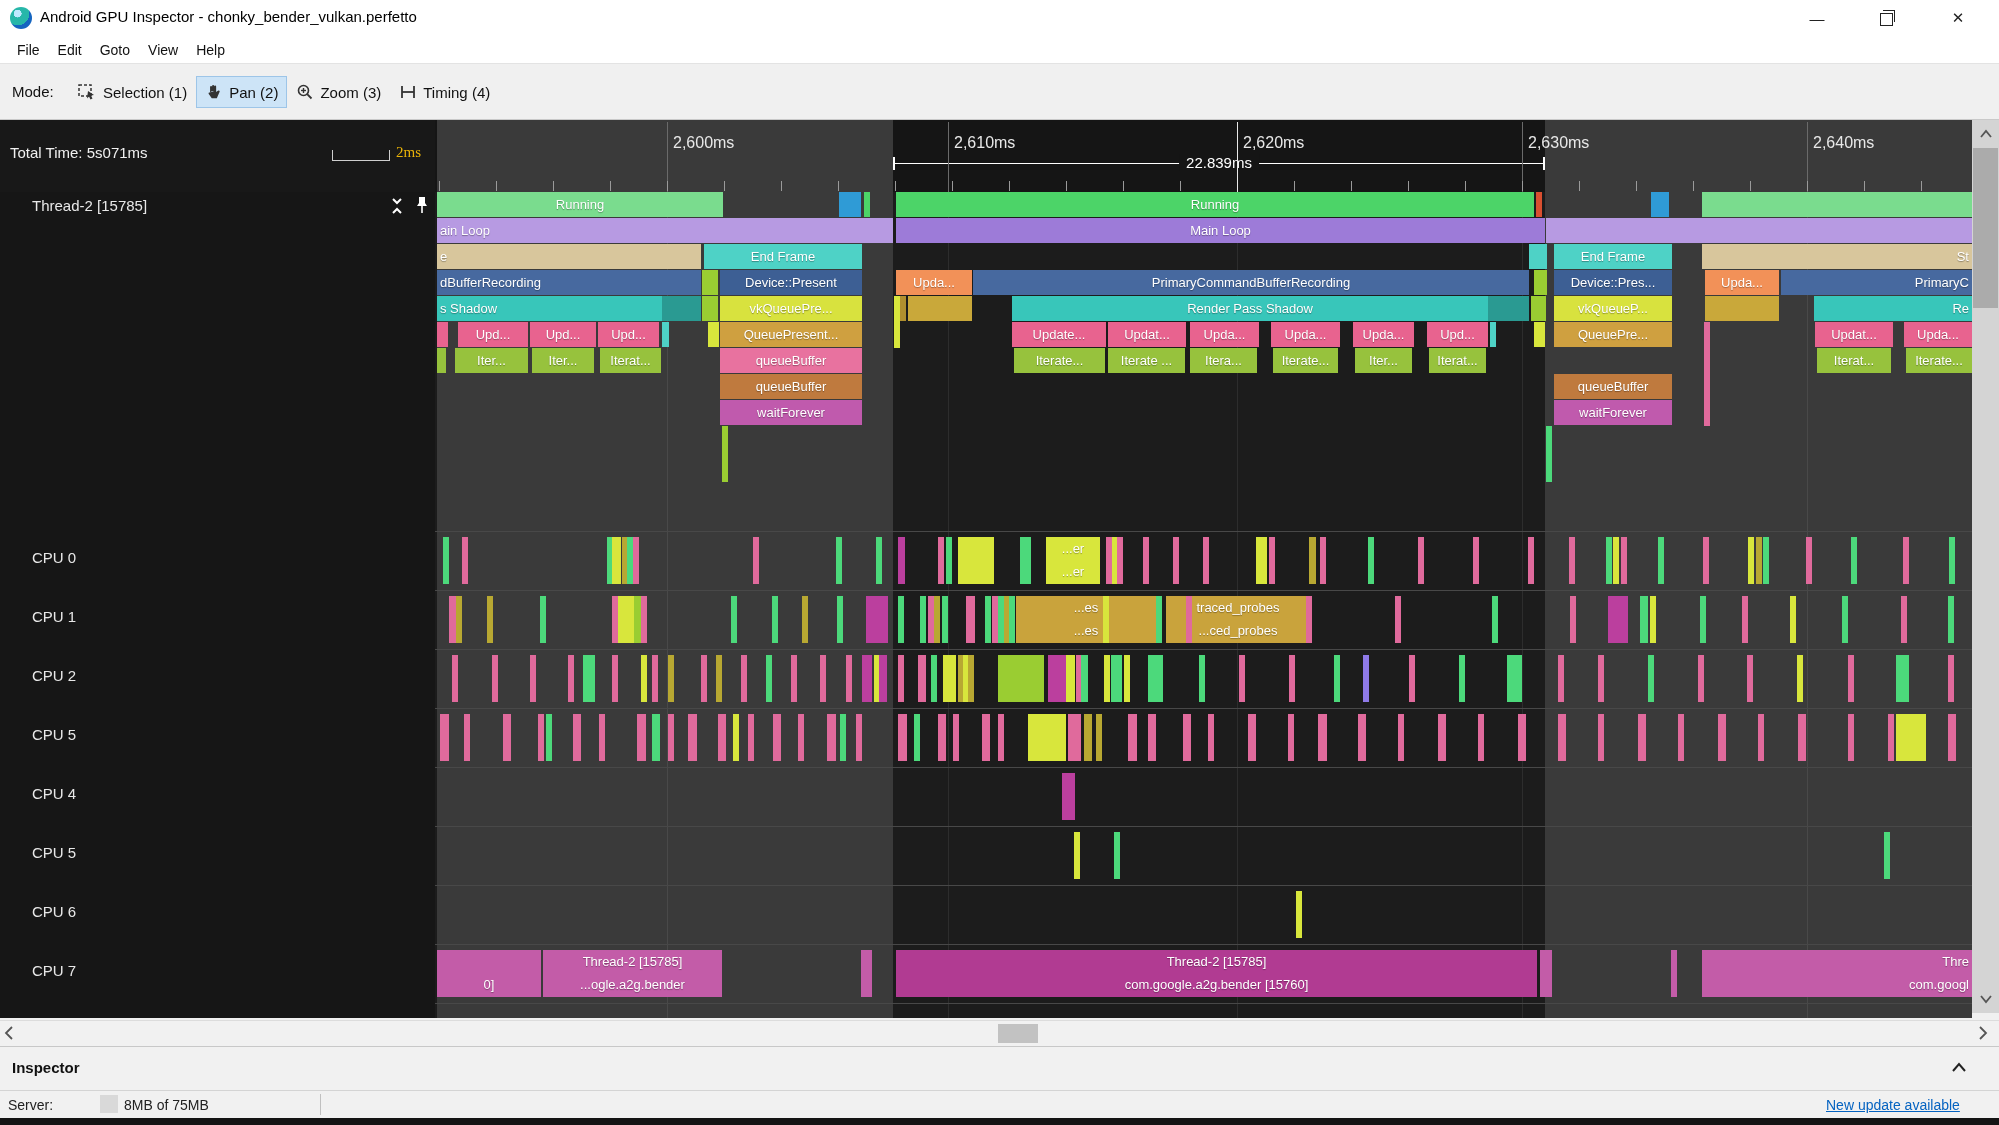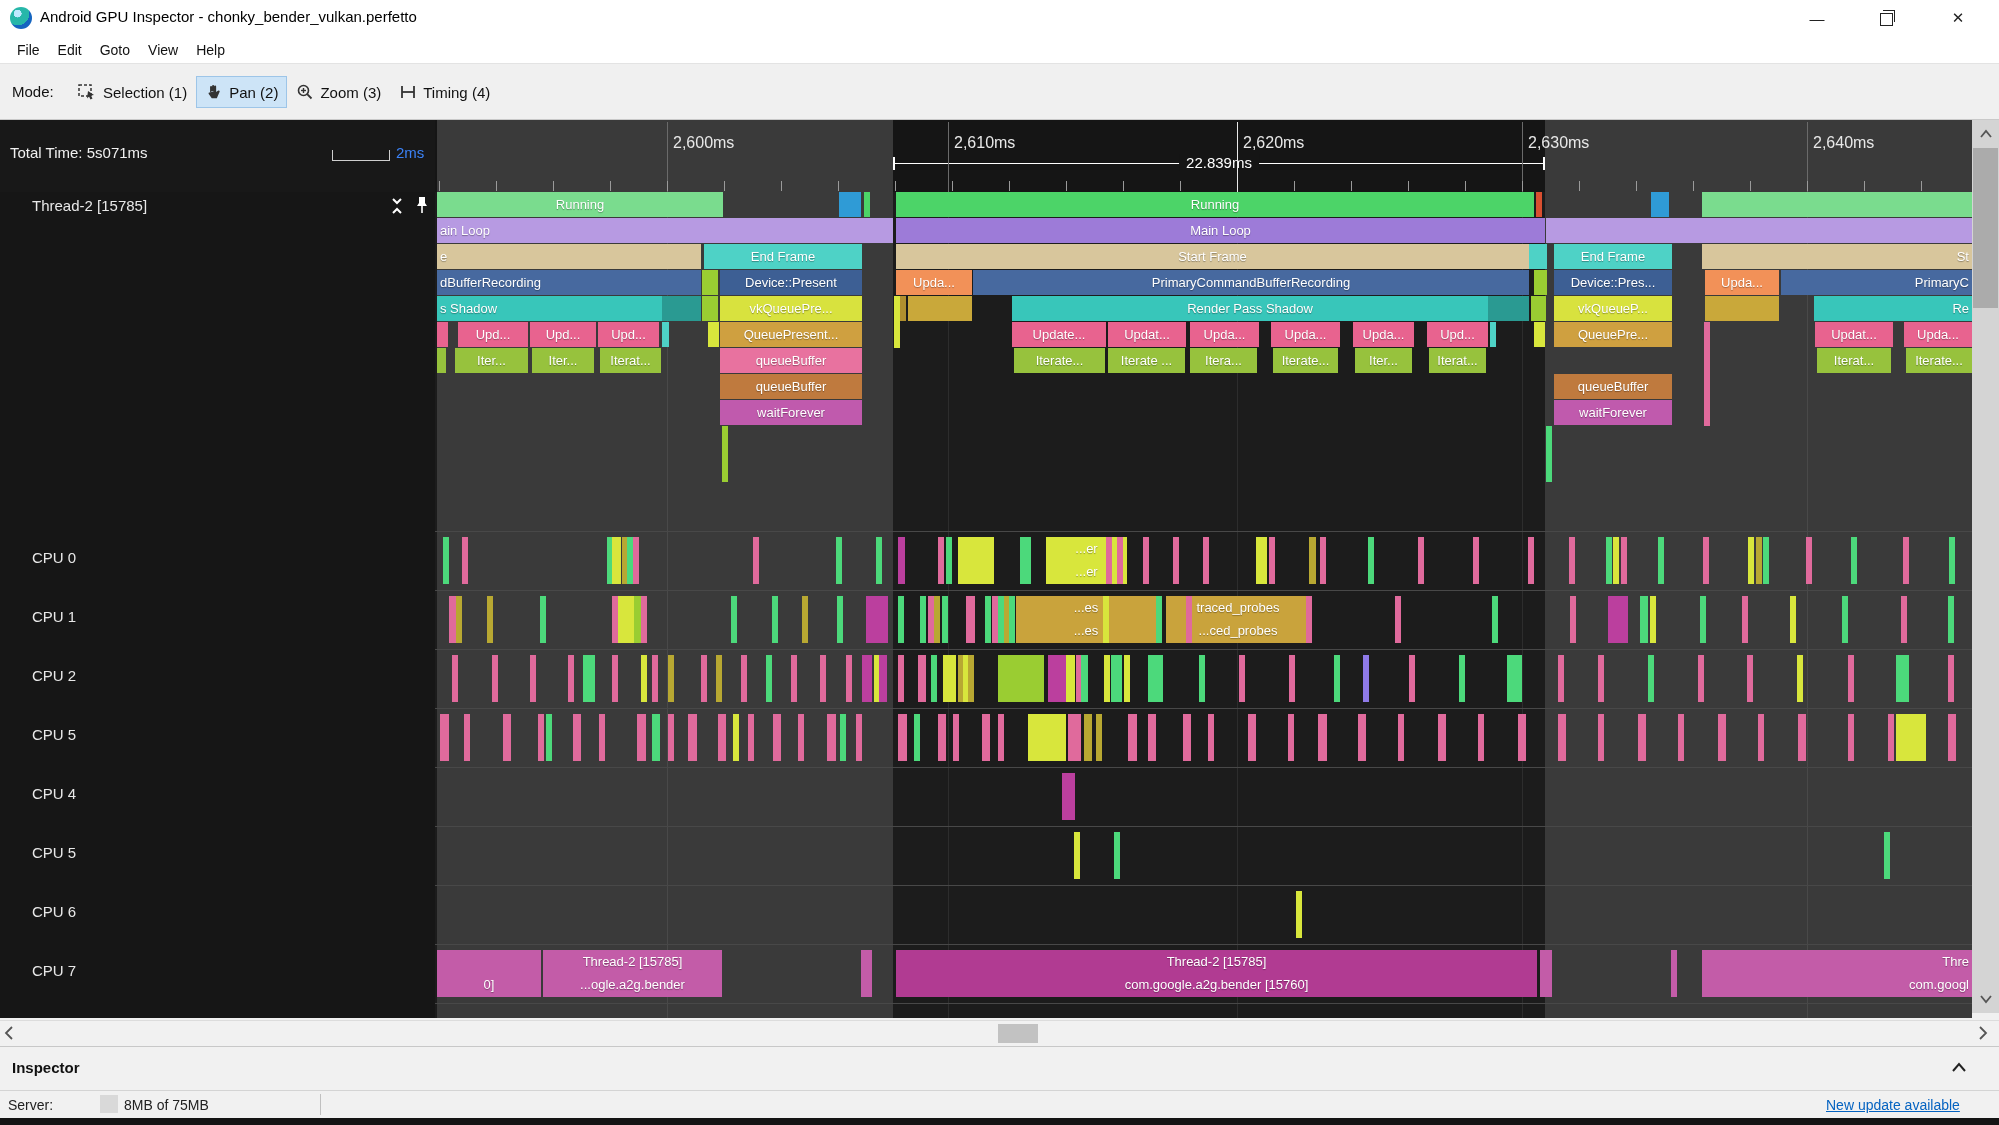--- a/index.html
+++ b/index.html
@@ -26,21 +26,21 @@
   .mode-btn.active{background:#cde4f7;border:1px solid #9dc5e8;}
   .mode-btn svg{display:block;}
   #search-box{left:544px;top:81px;width:526px;height:32px;background:#fff;border:1px solid #5b9bd5;box-sizing:border-box;display:flex;align-items:center;}
   #search-input{border:none;outline:none;flex:1;height:100%;font-size:14px;padding-left:4px;background:transparent;}
   .sq-btn{top:77px;width:36px;height:36px;background:#e9e9e9;border:1px solid #cfcfcf;box-sizing:border-box;display:flex;align-items:center;justify-content:center;}
   #btn-info{left:1902px;} #btn-help{left:1945px;}
   
   #left-ruler{left:0;top:120px;width:435px;height:72px;background:#181818;color:#eee;}
   #total-time{left:10px;top:24px;font-size:15px;color:#f0f0f0;}
   #scale-widget{left:332px;top:30px;width:56px;height:10px;border-left:1px solid #cfcfcf;border-right:1px solid #cfcfcf;border-bottom:1px solid #cfcfcf;}
-  #scale-label{left:396px;top:24px;font-size:15px;color:#3b82f6;}
+  #scale-label{left:396px;top:24px;font-size:15px;color:#eab308;font-family:Liberation Serif, serif;}
   #ruler{left:435px;top:120px;width:1537px;height:72px;background:#151515;overflow:hidden;}
   #tracks{left:435px;top:192px;width:1537px;height:826px;background:#1c1c1c;overflow:hidden;}
   .band{position:absolute;top:0;background:#3a3a3a;}
   .gridline{position:absolute;top:0;width:1px;background:rgba(255,255,255,0.08);}
   .ruler-major{position:absolute;top:2px;bottom:0;width:1px;background:#6a6a6a;}
   .ruler-label{position:absolute;top:14px;font-size:16px;color:#e8e8e8;white-space:nowrap;}
   .minor-tick{position:absolute;bottom:1px;width:1px;height:10px;background:#9a9a9a;}
   #cursor-line{position:absolute;top:2px;bottom:0;width:1px;background:#e8e8e8;}
   #measure{position:absolute;height:1px;background:#fff;}
   #measure:before,#measure:after{content:"";position:absolute;top:-6px;width:2px;height:13px;background:#fff;}
@@ -234,21 +234,20 @@
       <div class="slice" style="left: 429px; top: 0px; width: 3px; height: 25px; background: rgb(76, 212, 104);"></div>
       <div class="slice" style="left: 461px; top: 0px; width: 638px; height: 25px; background: rgb(76, 212, 104);">Running</div>
       <div class="slice" style="left: 1101px; top: 0px; width: 3px; height: 25px; background: rgb(217, 79, 48);"></div>
       <div class="slice" style="left: 1216px; top: 0px; width: 18px; height: 25px; background: rgb(47, 155, 214);"></div>
       <div class="slice" style="left: 1267px; top: 0px; width: 270px; height: 25px; background: rgb(122, 220, 142);"></div>
       <div class="slice" style="left: 2px; top: 26px; width: 456px; height: 25px; background: rgb(183, 154, 226); text-align: left;">ain Loop</div>
       <div class="slice" style="left: 461px; top: 26px; width: 649px; height: 25px; background: rgb(157, 123, 216);">Main Loop</div>
       <div class="slice" style="left: 1111px; top: 26px; width: 426px; height: 25px; background: rgb(183, 154, 226);"></div>
       <div class="slice" style="left: 2px; top: 52px; width: 264px; height: 25px; background: rgb(216, 198, 156); text-align: left;">e</div>
       <div class="slice" style="left: 269px; top: 52px; width: 158px; height: 25px; background: rgb(78, 210, 198);">End Frame</div>
-      <div class="slice" style="left: 461px; top: 52px; width: 633px; height: 25px; background: rgb(216, 198, 156);">Start Frame</div>
       <div class="slice" style="left: 1094px; top: 52px; width: 18px; height: 25px; background: rgb(78, 210, 198);"></div>
       <div class="slice" style="left: 1119px; top: 52px; width: 118px; height: 25px; background: rgb(78, 210, 198);">End Frame</div>
       <div class="slice" style="left: 1267px; top: 52px; width: 270px; height: 25px; background: rgb(216, 198, 156); text-align: right;">St</div>
       <div class="slice" style="left: 2px; top: 78px; width: 264px; height: 25px; background: rgb(71, 105, 159); text-align: left;">dBufferRecording</div>
       <div class="slice" style="left: 267px; top: 78px; width: 16px; height: 25px; background: rgb(154, 205, 50);"></div>
       <div class="slice" style="left: 285px; top: 78px; width: 142px; height: 25px; background: rgb(61, 95, 148);">Device::Present</div>
       <div class="slice" style="left: 461px; top: 78px; width: 76px; height: 25px; background: rgb(242, 145, 88);">Upda...</div>
       <div class="slice" style="left: 538px; top: 78px; width: 556px; height: 25px; background: rgb(71, 105, 159);">PrimaryCommandBufferRecording</div>
       <div class="slice" style="left: 1099px; top: 78px; width: 13px; height: 25px; background: rgb(154, 205, 50);"></div>
       <div class="slice" style="left: 1119px; top: 78px; width: 118px; height: 25px; background: rgb(61, 95, 148);">Device::Pres...</div>
@@ -324,21 +323,21 @@
       <div class="slice" style="left: 192px; top: 345px; width: 4px; height: 47px; background: rgb(76, 217, 123);"></div>
       <div class="slice" style="left: 198px; top: 345px; width: 3px; height: 47px; background: rgb(224, 106, 156);"></div>
       <div class="slice" style="left: 318px; top: 345px; width: 3px; height: 47px; background: rgb(224, 106, 156);"></div>
       <div class="slice" style="left: 401px; top: 345px; width: 5px; height: 47px; background: rgb(76, 217, 123);"></div>
       <div class="slice" style="left: 441px; top: 345px; width: 4px; height: 47px; background: rgb(76, 217, 123);"></div>
       <div class="slice" style="left: 463px; top: 345px; width: 7px; height: 47px; background: rgb(187, 63, 158);"></div>
       <div class="slice" style="left: 503px; top: 345px; width: 5px; height: 47px; background: rgb(224, 106, 156);"></div>
       <div class="slice" style="left: 511px; top: 345px; width: 3px; height: 47px; background: rgb(76, 217, 123);"></div>
       <div class="slice" style="left: 523px; top: 345px; width: 36px; height: 47px; background: rgb(216, 230, 60);"></div>
       <div class="slice" style="left: 585px; top: 345px; width: 11px; height: 47px; background: rgb(76, 217, 123);"></div>
-      <div class="slice" style="left: 611px; top: 345px; width: 81px; height: 47px; background: rgb(216, 230, 60);">
+      <div class="slice" style="left: 611px; top: 345px; width: 54px; height: 47px; background: rgb(216, 230, 60);">
         <div class="l1">...er</div>
         <div class="l2">...er</div>
       </div>
       <div class="slice" style="left: 671px; top: 345px; width: 4px; height: 47px; background: rgb(224, 106, 156);"></div>
       <div class="slice" style="left: 677px; top: 345px; width: 3px; height: 47px; background: rgb(216, 230, 60);"></div>
       <div class="slice" style="left: 682px; top: 345px; width: 3px; height: 47px; background: rgb(224, 106, 156);"></div>
       <div class="slice" style="left: 708px; top: 345px; width: 4px; height: 47px; background: rgb(224, 106, 156);"></div>
       <div class="slice" style="left: 738px; top: 345px; width: 3px; height: 47px; background: rgb(224, 106, 156);"></div>
       <div class="slice" style="left: 768px; top: 345px; width: 3px; height: 47px; background: rgb(224, 106, 156);"></div>
       <div class="slice" style="left: 821px; top: 345px; width: 11px; height: 47px; background: rgb(216, 230, 60);"></div>

